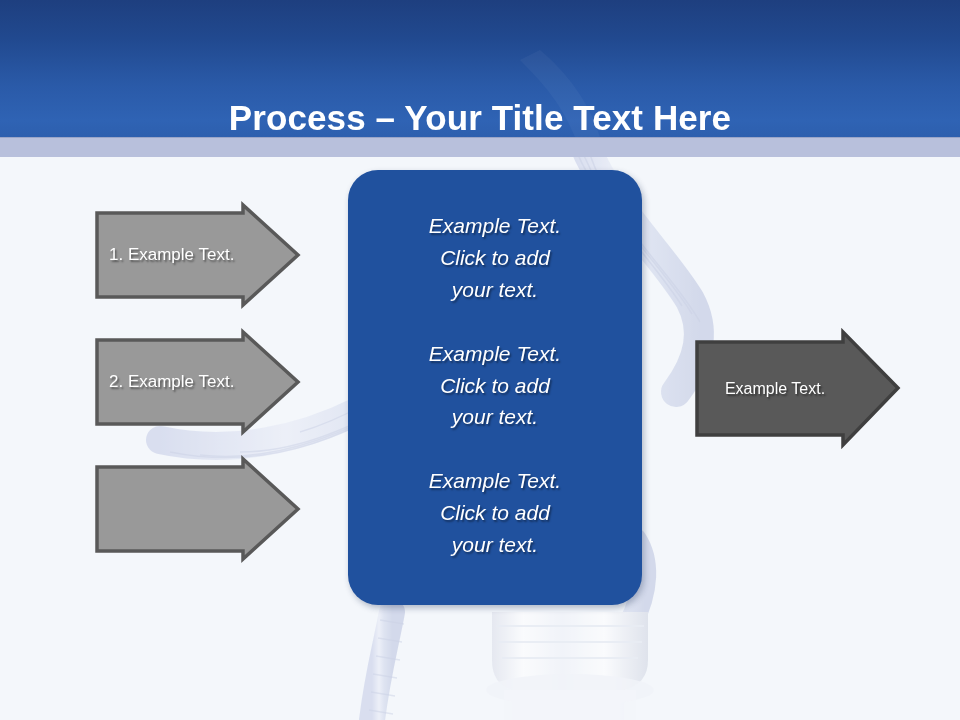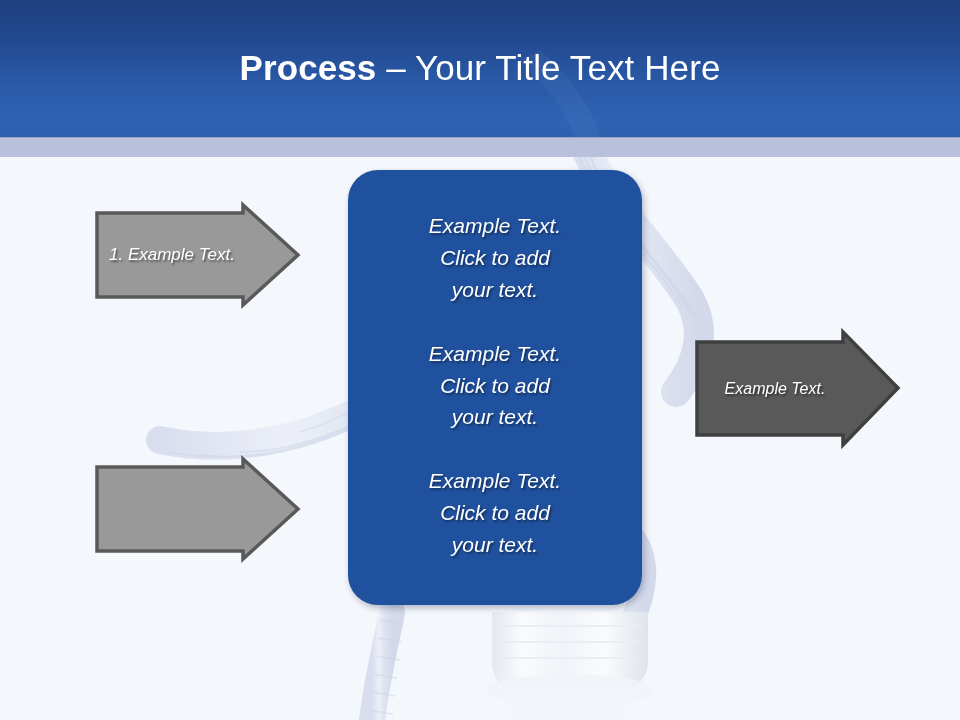--- a/index.html
+++ b/index.html
@@ -45,45 +45,44 @@
   .header-bar .hdr-wm {
     position: absolute;
     inset: 0;
     opacity: 0.10;
   }
   .slide-title {
     position: absolute;
     left: 0; top: 0;
     width: 960px; height: 137px;
     display: flex;
-    align-items: center;
+    align-items: flex-end;
     justify-content: center;
     color: #ffffff;
     font-size: 35px;
     line-height: 1.1;
     letter-spacing: 0.1px;
     white-space: pre;
     z-index: 3;
   }
   .slide-title .t-bold { font-weight: bold; }
-  .slide-title .t-rest { font-weight: normal; }
+  .slide-title .t-rest { font-weight: bold; }
 
   .header-band {
     position: absolute;
     left: 0; top: 137px;
     width: 960px; height: 19px;
     background: #b8c0dc;
     border-top: 1px solid #9aa5c8;
   }
 
   
   .arrow {
     position: absolute;
     display: block;
-    font-style: italic;
   }
   .arrow svg { display: block; overflow: visible; }
   .arrow .arrow-label {
     position: absolute;
     top: 0;
     height: 100%;
     display: flex;
     align-items: center;
     color: #ffffff;
     font-size: 17px;
@@ -218,20 +217,26 @@
   </div>
   <div class="header-band"></div>
 
   <div id="arrow-step-1" class="arrow arrow-left">
     <svg width="205" height="104" viewBox="0 0 205 104">
       <polygon points="2,10 148,10 148,2 203,52 148,102 148,94 2,94" fill="#999999" stroke="#595959" stroke-width="3.5" stroke-linejoin="miter"></polygon>
     </svg>
     <span class="arrow-label">1. Example Text.</span>
   </div>
 
+  <div id="arrow-step-2" class="arrow arrow-left">
+    <svg width="205" height="104" viewBox="0 0 205 104">
+      <polygon points="2,10 148,10 148,2 203,52 148,102 148,94 2,94" fill="#999999" stroke="#595959" stroke-width="3.5" stroke-linejoin="miter"></polygon>
+    </svg>
+    <span class="arrow-label">2. Example Text.</span>
+  </div>
 
   <div id="arrow-step-3" class="arrow arrow-left">
     <svg width="205" height="104" viewBox="0 0 205 104">
       <polygon points="2,10 148,10 148,2 203,52 148,102 148,94 2,94" fill="#999999" stroke="#595959" stroke-width="3.5" stroke-linejoin="miter"></polygon>
     </svg>
   </div>
 
   <div class="center-panel">
     <p class="panel-para">Example Text.
 Click  to add

